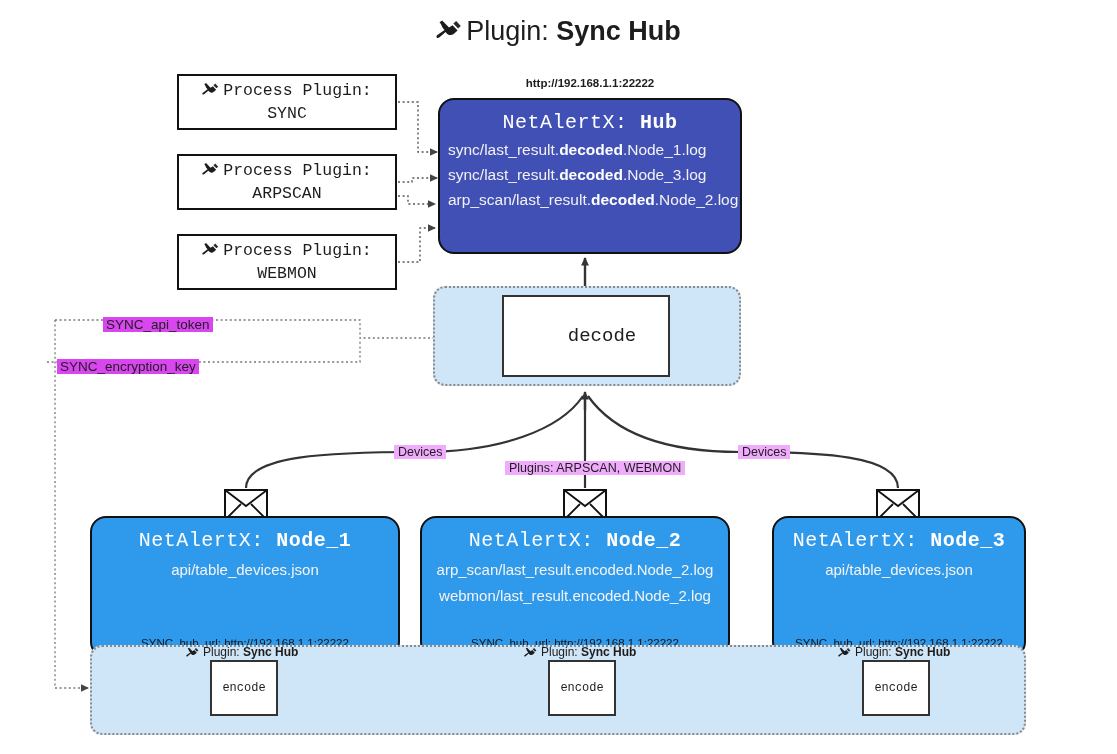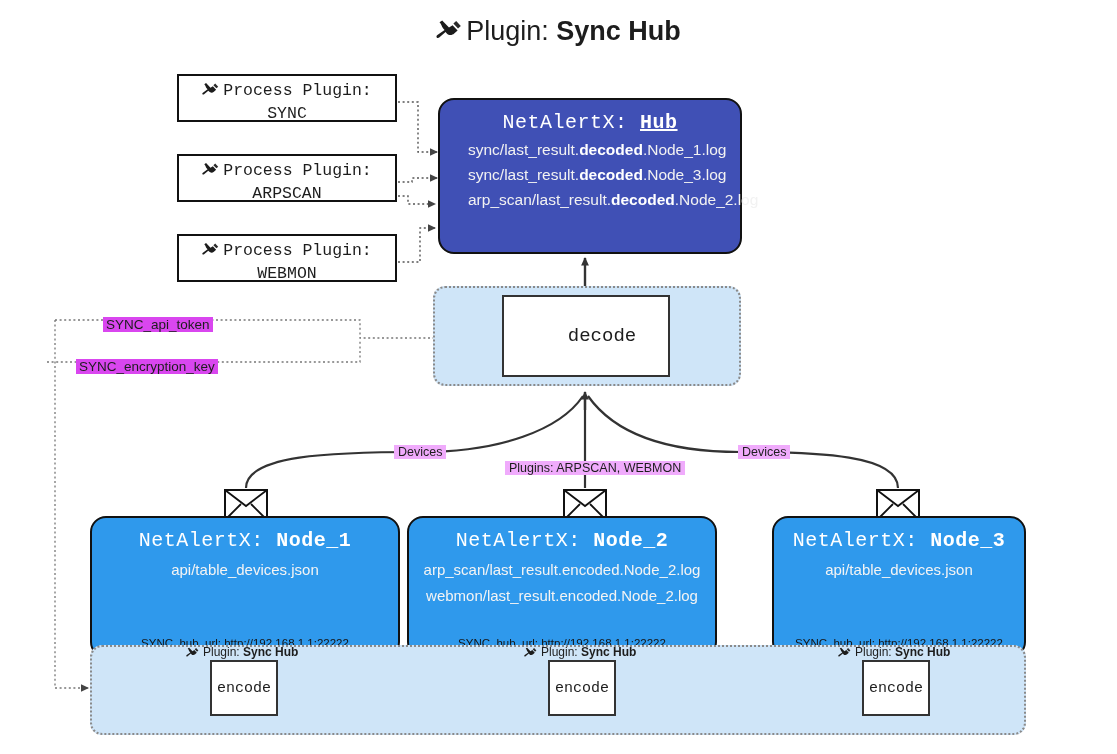--- a/index.html
+++ b/index.html
@@ -57,33 +57,33 @@
     border-radius: 16px;
     color: #ffffff;
   }
   #hub-title {
     text-align: center;
     font-family: "Liberation Mono", monospace;
     font-size: 20px;
     margin-top: 11px;
     letter-spacing: 0.5px;
   }
-  #hub-title .hb { font-weight: 700; text-decoration: underline; }
+  #hub-title .hb { font-weight: 700; }
   .hub-line {
     font-size: 15.5px;
     color: #f2f2f2;
-    padding-left: 28px;
+    padding-left: 8px;
     margin-top: 7px;
     white-space: nowrap;
   }
   .hub-line b { font-weight: 700; color: #ffffff; }
 
   
   .pbox {
-    width: 220px; height: 48px;
+    width: 220px; height: 56px;
     border: 2px solid #111111;
     background: #ffffff;
     font-family: "Liberation Mono", monospace;
     font-size: 16.5px;
     color: #1d1d1d;
     text-align: center;
     padding-top: 5px;
   }
   .pbox .prow1 { white-space: nowrap; }
   .pbox .prow2 { margin-top: 1px; }
@@ -112,21 +112,21 @@
   
   .keylabel {
     position: absolute;
     font-size: 13.5px;
     color: #1d1d1d;
     background: #d946ef;
     padding: 0 3px;
     white-space: nowrap;
   }
   #label-api-token { left: 103px; top: 317px; }
-  #label-enc-key   { left: 76px;  top: 359px; }
+  #label-enc-key   { left: 57px;  top: 359px; }
 
   
   .edgelabel {
     position: absolute;
     font-size: 12.5px;
     color: #1d1d1d;
     background: #f0abfc;
     padding: 0 4px;
     white-space: nowrap;
   }
@@ -158,21 +158,21 @@
     white-space: nowrap;
   }
   .node-url {
     position: absolute;
     left: 0; right: 0; bottom: 7px;
     font-size: 11.5px;
     color: #141414;
     white-space: nowrap;
   }
   #node1 { left: 90px;  top: 516px; width: 310px; }
-  #node2 { left: 407px; top: 516px; width: 310px; }
+  #node2 { left: 420px; top: 516px; width: 310px; }
   #node3 { left: 772px; top: 516px; width: 254px; }
 
   
   .envelope { width: 44px; height: 32px; }
   #env1 { left: 224px; top: 489px; }
   #env2 { left: 563px; top: 489px; }
   #env3 { left: 876px; top: 489px; }
 
   
   #encode-container {
@@ -180,21 +180,21 @@
     background: #cfe5f8;
     border: 2px dotted #8a8a8a;
     border-radius: 12px;
   }
   .encode-box {
     width: 68px; height: 56px;
     background: #ffffff;
     border: 2px solid #333333;
     display: flex; align-items: center; justify-content: center;
     font-family: "Liberation Mono", monospace;
-    font-size: 15px;
+    font-size: 12px;
     color: #1d1d1d;
   }
   #encbox1 { left: 210px; top: 660px; }
   #encbox2 { left: 548px; top: 660px; }
   #encbox3 { left: 862px; top: 660px; }
 
   .enclabel {
     position: absolute;
     font-size: 12px;
     color: #1d1d1d;
@@ -264,20 +264,21 @@
         <path d="M3.5 3.2 L6.2 1.4 L13.0 8.6 L16.6 6.2 L21.6 11.6 L18.2 14.6
                  C16.0 16.6 12.8 16.6 10.8 14.4 L9.6 13.1 L3.2 18.6
                  C2.4 19.3 1.2 19.2 0.7 18.4 C0.2 17.6 0.6 16.6 1.4 16.1
                  L8.6 11.0 L7.4 9.7 C5.4 7.5 5.6 4.9 3.5 3.2 Z" fill="#1c1c1c"></path>
         <path d="M17.4 4.6 L20.2 1.9 L24.8 6.9 L22.0 9.5 Z" fill="#2b2b2b"></path>
       </svg>
     </span><span class="tlight">Plugin:</span>
     <span class="tbold">Sync Hub</span>
   </div>
 
+  <div id="hub-url">http://192.168.1.1:22222</div>
 
   <div class="node" id="hub-box">
     <div id="hub-title">
       <span>NetAlertX:</span>
       <span class="hb">Hub</span>
     </div>
     <div class="hub-line">
       <span>sync/last_result.</span><b>decoded</b><span>.Node_1.log</span>
     </div>
     <div class="hub-line">

